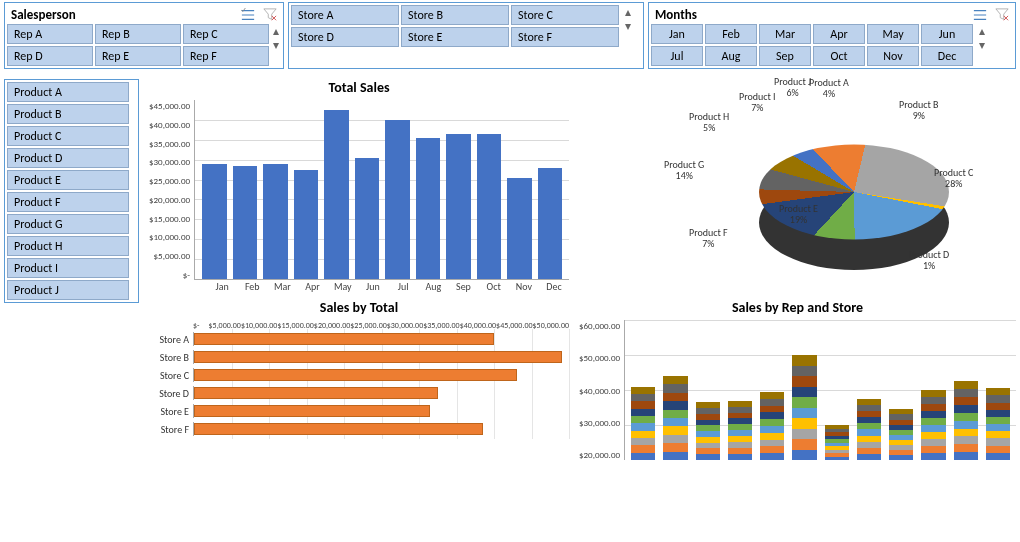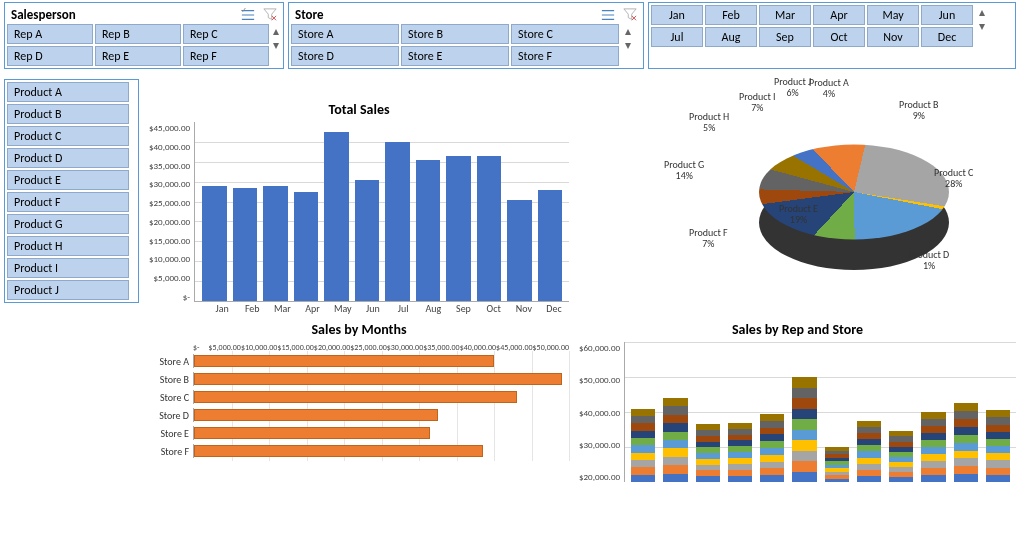--- a/index.html
+++ b/index.html
@@ -19,21 +19,21 @@
   .scol{display:flex;flex-direction:column;justify-content:space-between;align-items:center;width:14px;padding:0 1px;color:#666;}
   .sbtn{background:#bdd2ec;border:1px solid #8ea9c9;height:20px;display:flex;align-items:center;padding:0 6px;font-size:12px;cursor:pointer;}
   .cols-6 .sbtn{justify-content:center;padding:0;}
   .content{display:flex;gap:10px;margin-top:10px;}
   .sidebar{width:135px;}
   .main{flex:1;display:flex;flex-direction:column;gap:6px;}
   .row1{display:flex;gap:10px;}
   .chart-col{position:relative;}
   .chart-title{text-align:center;font-weight:700;font-size:14px;margin:0 0 4px;}
   
-  .totalsales{width:420px;margin-top:22px;}
+  .totalsales{width:420px;}
   .ts-plot{display:flex;height:180px;}
   .ts-ylabels{display:flex;flex-direction:column;justify-content:space-between;align-items:flex-end;font-size:9px;color:#444;padding-right:4px;}
   .ts-grid{flex:1;position:relative;border-left:1px solid #aaa;border-bottom:1px solid #aaa;}
   .ts-grid .hline{position:absolute;left:0;right:0;border-top:1px solid #d9d9d9;}
   .ts-bars{position:absolute;left:0;right:0;bottom:0;top:0;display:flex;align-items:flex-end;padding:0 4px;}
   .ts-bar{flex:1;margin:0 3px;background:#4472c4;}
   .ts-xlabels{display:flex;margin-left:58px;font-size:10px;color:#444;}
   .ts-xlabels span{flex:1;text-align:center;}
   
   .pieblock{width:420px;}
@@ -92,49 +92,49 @@
             <div class="sbtn">Rep F</div>
           </div>
         <div class="scol">
             <span>▴</span>
             <span>▾</span>
           </div>
       </div>
     </div>
 
     <div class="slicer" style="width:356px">
+      <div class="slicer-body">
+        <div class="slicer-grid cols-3" style="grid-template-columns:repeat(3,108px)" id="sl-store">
+            <div class="sbtn">Store A</div>
+            <div class="sbtn">Store B</div>
+            <div class="sbtn">Store C</div>
+            <div class="sbtn">Store D</div>
+            <div class="sbtn">Store E</div>
+            <div class="sbtn">Store F</div>
+          </div>
+        <div class="scol">
+            <span>▴</span>
+            <span>▾</span>
+          </div>
+      </div>
+    </div>
+
+    <div class="slicer" style="flex:1">
       <div class="slicer-hdr">
-        <span>Store</span>
+        <span>Months</span>
         <span class="slicer-icons">
           <span class="ico"><svg viewBox="0 0 16 16">
                 <path d="M1 3h14M1 8h14M1 13h14" stroke="#4882bf" stroke-width="1.4"></path>
               </svg></span>
           <span class="ico"><svg viewBox="0 0 16 16">
                 <path d="M1 1h14l-5 6v6l-4-2V7z" fill="none" stroke="#aaa"></path>
                 <path d="M10 9l5 5M15 9l-5 5" stroke="#c44"></path>
               </svg></span>
         </span>
       </div>
-      <div class="slicer-body">
-        <div class="slicer-grid cols-3" style="grid-template-columns:repeat(3,108px)" id="sl-store">
-            <div class="sbtn">Store A</div>
-            <div class="sbtn">Store B</div>
-            <div class="sbtn">Store C</div>
-            <div class="sbtn">Store D</div>
-            <div class="sbtn">Store E</div>
-            <div class="sbtn">Store F</div>
-          </div>
-        <div class="scol">
-            <span>▴</span>
-            <span>▾</span>
-          </div>
-      </div>
-    </div>
-
-    <div class="slicer" style="flex:1">
       <div class="slicer-body">
         <div class="slicer-grid cols-6" id="sl-months">
             <div class="sbtn">Jan</div>
             <div class="sbtn">Feb</div>
             <div class="sbtn">Mar</div>
             <div class="sbtn">Apr</div>
             <div class="sbtn">May</div>
             <div class="sbtn">Jun</div>
             <div class="sbtn">Jul</div>
             <div class="sbtn">Aug</div>
@@ -243,21 +243,21 @@
               <div class="pielabel" style="left: 110px; top: 32px;">Product H<br>5%</div>
               <div class="pielabel" style="left: 160px; top: 12px;">Product I<br>7%</div>
               <div class="pielabel" style="left: 195px; top: -3px;">Product J<br>6%</div>
             </div>
         </div>
       </div>
 
       <div class="row2">
 
         <div class="chart-col hbarblock">
-          <div class="chart-title">Sales by Months</div>
+          <div class="chart-title">Sales by Total</div>
           <div class="hb-xlabels" id="hb-xl">
               <span>$-</span>
               <span>$5,000.00</span>
               <span>$10,000.00</span>
               <span>$15,000.00</span>
               <span>$20,000.00</span>
               <span>$25,000.00</span>
               <span>$30,000.00</span>
               <span>$35,000.00</span>
               <span>$40,000.00</span>

